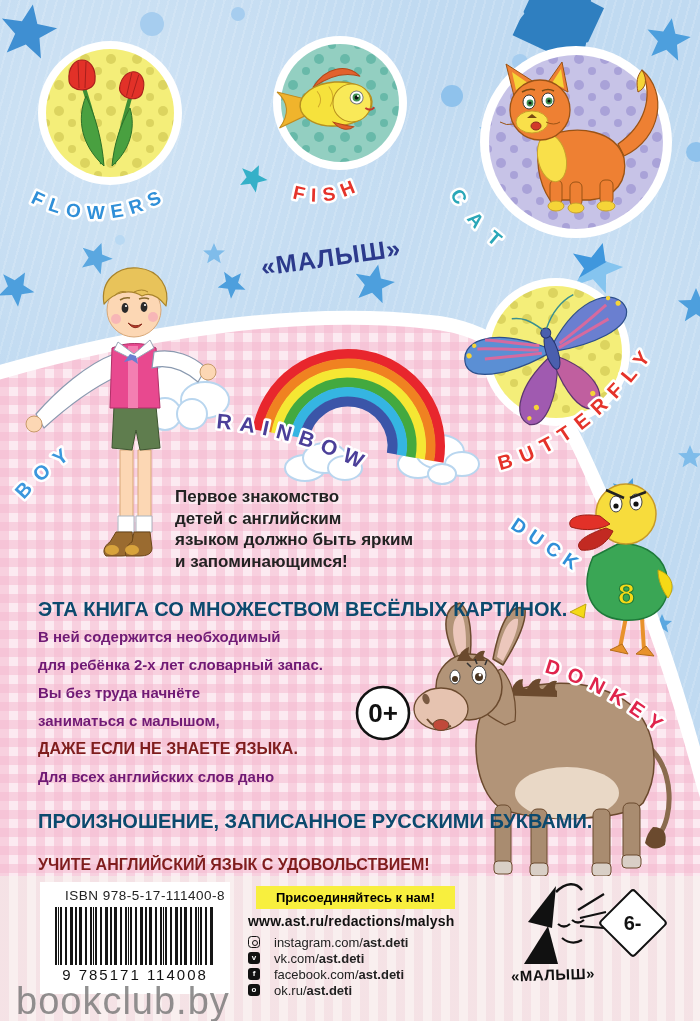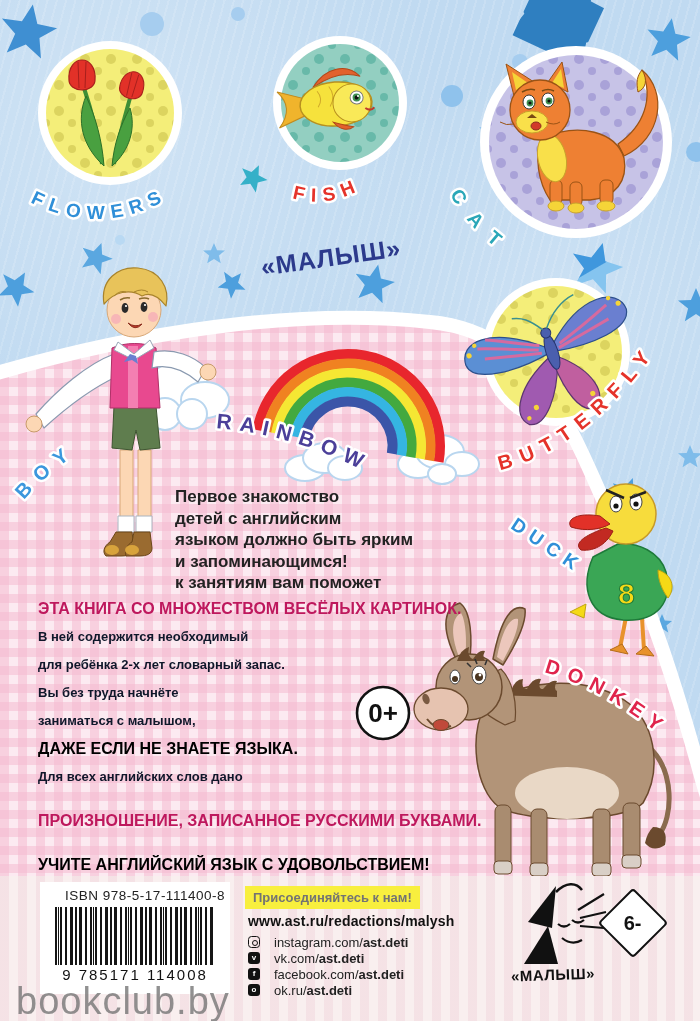--- a/index.html
+++ b/index.html
@@ -16,38 +16,38 @@
   text.lab{font-family:"Liberation Sans",sans-serif;font-weight:bold;
            paint-order:stroke;stroke:#ffffff;stroke-width:5px;stroke-linejoin:round;}
   
   .top-logo{left:246px;top:243px;width:170px;z-index:5;transform:rotate(-8deg);
             color:#2c3a8c;font-weight:bold;font-size:25px;letter-spacing:1px;text-align:center;}
   
   .intro{left:175px;top:486px;width:300px;z-index:5;color:#222;
          font-weight:bold;font-size:17px;line-height:21.5px;}
   
   .body-text{left:38px;top:595px;width:490px;z-index:5;font-weight:bold;}
-  .bline{font-size:13px;line-height:28px;color:#0f172a;white-space:nowrap;}
-  .bline.magenta{color:#be185d;font-size:16px;}
-  .bline.blue{color:#000000;font-size:16px;}
+  .bline{font-size:15px;line-height:28px;color:#701a75;white-space:nowrap;}
+  .bline.magenta{color:#0c4a6e;font-size:20px;}
+  .bline.blue{color:#7f1d1d;font-size:16px;}
   .bline.sp{margin-top:16px;}
   
   .footer{left:0;top:876px;width:700px;height:145px;z-index:10;
           background:#f9efef;
           background-image:repeating-linear-gradient(90deg, rgba(238,205,214,.38) 0 9px, rgba(238,205,214,0) 9px 18px);}
   .barcode-box{left:40px;top:6px;width:190px;height:112px;background:#fff;text-align:center;}
   .isbn{margin-top:6px;font-size:13.5px;color:#222;letter-spacing:.5px;margin-left:20px;}
   .bars{margin:4px auto 0;width:160px;height:58px;
         background-image:
           repeating-linear-gradient(90deg,#151515 0 2px, rgba(0,0,0,0) 2px 5px),
           repeating-linear-gradient(90deg,#151515 0 1px, rgba(0,0,0,0) 1px 7px);
         background-position:0 0,3px 0;background-color:#fff;}
   .bar-digits{font-size:15px;color:#111;letter-spacing:2px;margin-top:1px;}
-  .join-badge{left:245px;top:10px;background:#f8ef3e;color:#737373;
-              font-weight:bold;font-size:13px;padding:4px 8px;white-space:nowrap;}
+  .join-badge{left:256px;top:10px;background:#f8ef3e;color:#000000;
+              font-weight:bold;font-size:13px;padding:4px 20px;white-space:nowrap;}
   .website{left:248px;top:37px;font-weight:bold;font-size:14px;color:#111;letter-spacing:.2px;}
   .socials{left:248px;top:59px;display:flex;flex-direction:column;gap:2px;}
   .srow{display:flex;align-items:center;gap:14px;font-size:13px;color:#222;height:14px;}
   .srow b{font-weight:bold;}
   .sq-icon{width:12px;height:12px;border-radius:3px;background:#111;color:#fff;
            display:inline-flex;align-items:center;justify-content:center;
            font-size:8px;font-weight:bold;line-height:1;}
   .ig-icon{width:10px;height:10px;border:1.6px solid #111;border-radius:3.5px;position:relative;background:transparent;}
   .ig-icon::after{content:"";position:absolute;left:2.6px;top:2.6px;width:4px;height:4px;border:1.2px solid #111;border-radius:50%;}
   .logo-cat{left:516px;top:4px;}
@@ -363,21 +363,20 @@
     <textPath href="#pdon" textLength="128">DONKEY</textPath></text>
 </svg>
 
 <div class="abs top-logo">«МАЛЫШ»</div>
 
 <div class="abs intro">
   <div>Первое знакомство</div>
   <div>детей с английским</div>
   <div>языком должно быть ярким</div>
   <div>и запоминающимся!</div>
-  <div>к занятиям вам поможет</div>
 </div>
 
 <div class="abs body-text">
   <div class="bline magenta">ЭТА КНИГА СО МНОЖЕСТВОМ ВЕСЁЛЫХ КАРТИНОК.</div>
   <div class="bline">В ней содержится необходимый</div>
   <div class="bline">для ребёнка 2-х лет словарный запас.</div>
   <div class="bline">Вы без труда начнёте</div>
   <div class="bline">заниматься с малышом,</div>
   <div class="bline blue">ДАЖЕ ЕСЛИ НЕ ЗНАЕТЕ ЯЗЫКА.</div>
   <div class="bline">Для всех английских слов дано</div>

